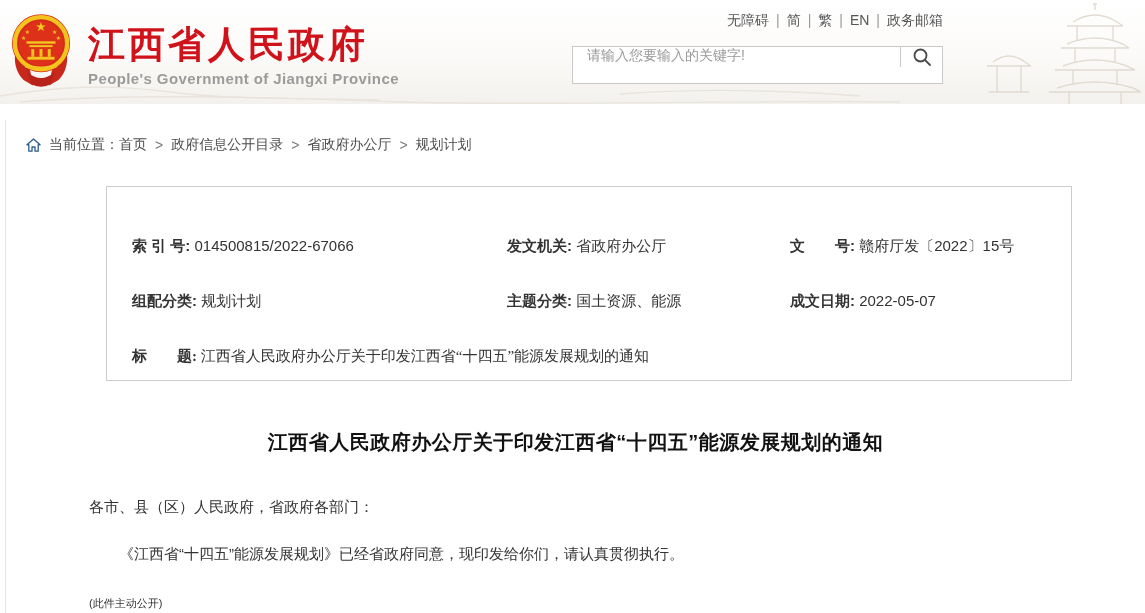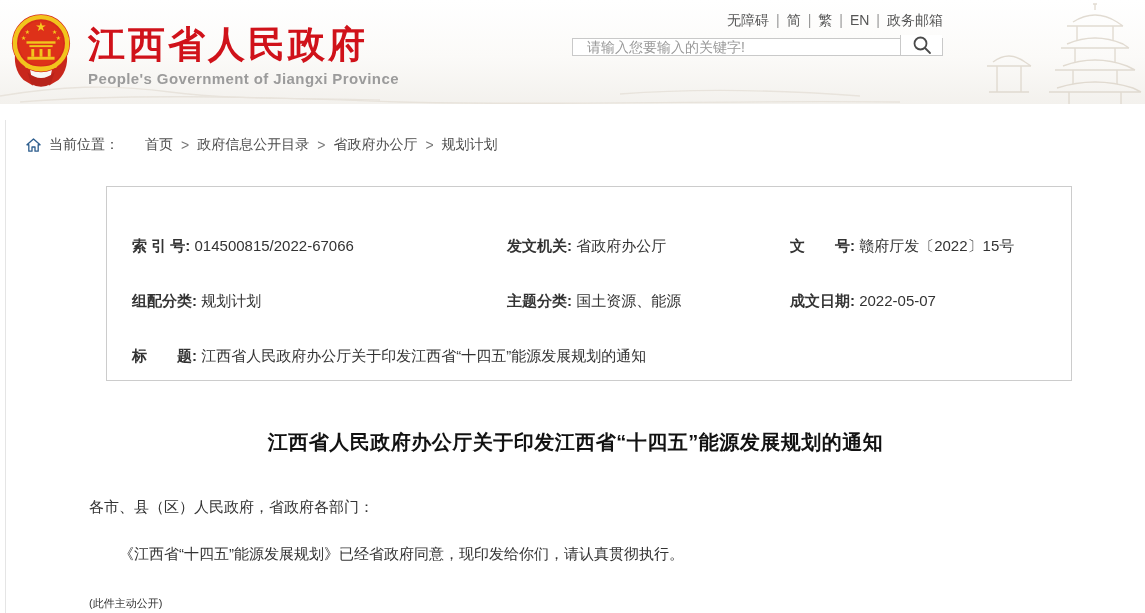--- a/index.html
+++ b/index.html
@@ -25,22 +25,22 @@
   }
   .site-subtitle {
     margin-top:4px; font-size:15px; font-weight:bold; color:#9b9b9b; letter-spacing:.4px;
   }
 
   .utility-nav { position:absolute; top:12px; right:202px; font-size:14px; color:#555; white-space:nowrap; }
   .utility-nav a { color:#555; text-decoration:none; cursor:pointer; }
   .utility-nav .sep { color:#999; padding:0 7px; }
 
   .search-bar {
-    position:absolute; left:572px; top:38px; width:371px; height:18px;
-    background:#fff; border:1px solid #c9c9c9; display:flex; align-items:flex-end;
+    position:absolute; left:572px; top:46px; width:371px; height:38px;
+    background:#fff; border:1px solid #c9c9c9; display:flex; align-items:flex-start;
   }
   .search-input {
     flex:1; border:none; outline:none; padding:0 14px; font-size:14px; color:#333;
     font-family:inherit; background:transparent;
   }
   .search-input::placeholder { color:#999; }
   .search-btn {
     width:42px; border:none; border-left:1px solid #c9c9c9; background:#fff;
     display:flex; align-items:center; justify-content:center; cursor:pointer;
   }
@@ -48,31 +48,31 @@
   
   .content {
     position:absolute; top:120px; left:5px; right:0; bottom:0;
     border-left:1px solid #e5e5e5; background:#fff;
   }
 
   .breadcrumb {
     display:flex; align-items:center; padding:16px 0 0 20px; font-size:14px; color:#4d4d4d;
   }
   .breadcrumb .home-ico { margin-right:8px; display:inline-flex; }
-  .breadcrumb .loc-label { margin-right:26px; }
+  .breadcrumb .loc-label { }
   .breadcrumb a { color:#4d4d4d; text-decoration:none; cursor:pointer; }
   .breadcrumb .bsep { color:#777; padding:0 8px; }
 
   
   .meta-box {
     margin:32px 0 0 100px; width:966px; border:1px solid #ccc;
     padding:15px 10px 13px 25px; font-size:15px; color:#333;
   }
   .meta-row { display:grid; grid-template-columns:375px 283px auto; line-height:22px; margin-bottom:13px;margin-top:33px; }
-  .meta-row.full { display:block; margin-bottom:0; }
+  .meta-row.full { display:block; margin-bottom:0;font-family:Liberation Serif, serif; }
   .meta-label { font-weight:bold; color:#333; }
   .meta-value { color:#333; }
 
   
   .doc-title {
     margin-top:48px; text-align:center; font-size:20px; font-weight:bold; color:#121212;
     letter-spacing:.5px;
   }
   .doc-salutation { margin:42px 75px 0 83px; font-size:15px; color:#333; }
   .doc-paragraph { margin:25px 75px 0 83px; font-size:15px; color:#333; text-indent:2em; line-height:1.6; }

